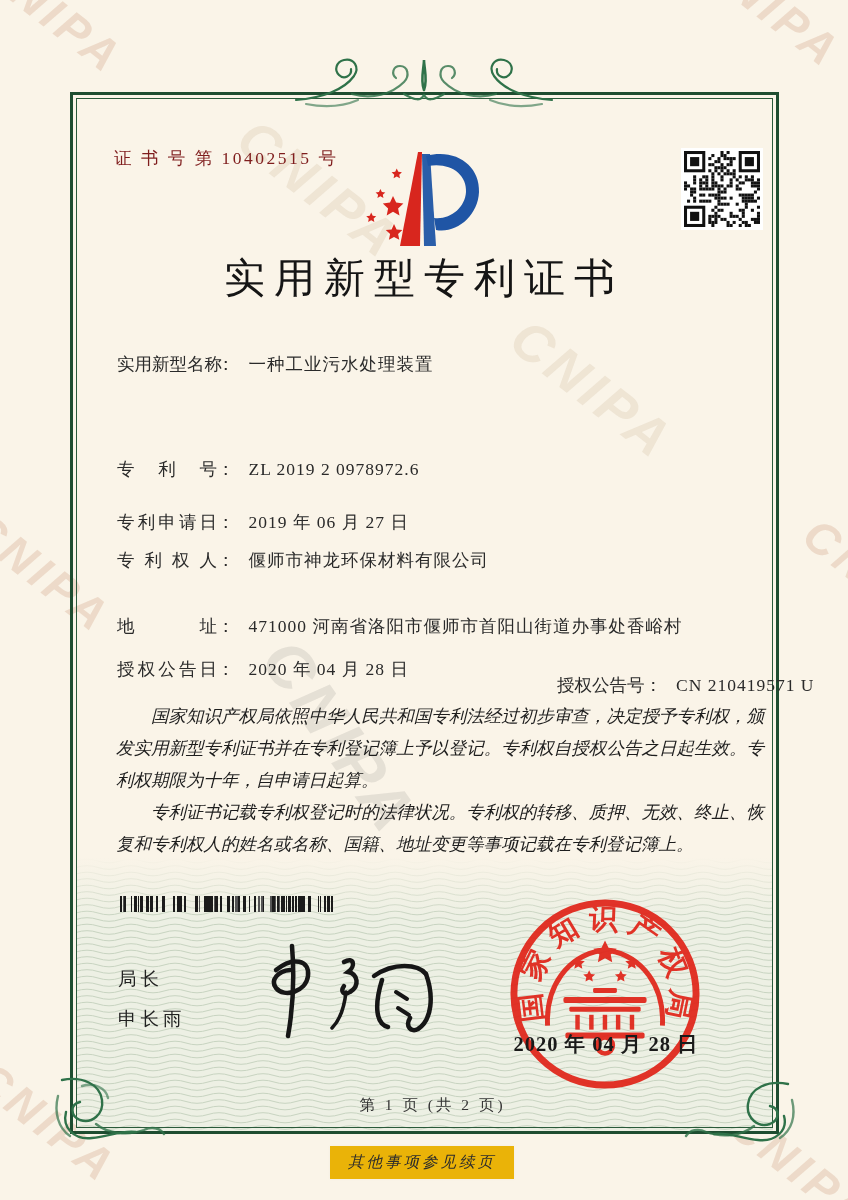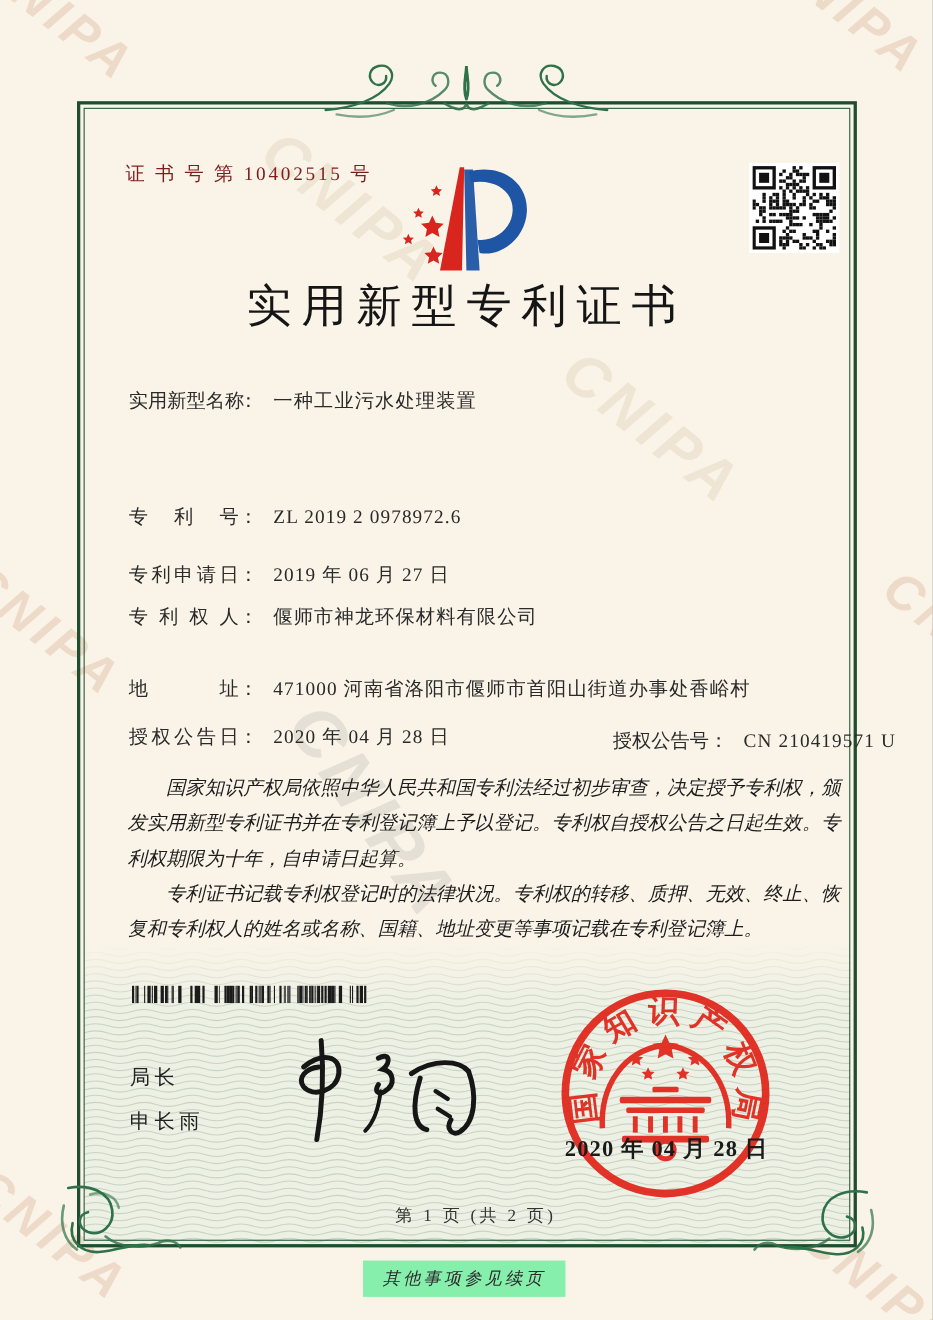--- a/index.html
+++ b/index.html
@@ -32,39 +32,39 @@
   .qrbox{position:absolute;left:681px;top:148px;width:82px;height:82px;background:#fff;}
   #qr{position:absolute;left:3px;top:3px;}
   .title{position:absolute;left:0;top:251px;width:100%;text-align:center;
     font-size:41px;font-weight:normal;letter-spacing:9px;color:#151515;}
   
   .field{position:absolute;left:117px;font-size:17.5px;color:#2a2a2a;white-space:nowrap;}
   .flabel{display:inline-block;width:100px;text-align:justify;text-align-last:justify;
     vertical-align:bottom;}
   .fcolon{display:inline-block;margin-right:14px;}
   .fvalue{letter-spacing:1px;}
-  .grant2{position:absolute;left:440px;top:4px;}
+  .grant2{position:absolute;left:440px;top:16px;}
   
   .body-text{position:absolute;left:116px;top:700px;width:648px;
     font-size:17.5px;line-height:1.83;color:#1d1d1d;font-style:italic;
     text-align:justify;}
   .body-text p{margin:0;text-indent:2em;}
   
   #barcode{position:absolute;left:120px;top:896px;}
   .sig-title{position:absolute;left:118px;top:966px;font-size:18.5px;letter-spacing:4px;
     font-family:"Liberation Sans","DejaVu Sans",sans-serif;color:#222;}
   .sig-name{position:absolute;left:118px;top:1006px;font-size:18.5px;letter-spacing:4px;
     font-family:"Liberation Sans","DejaVu Sans",sans-serif;color:#222;}
   #signature{position:absolute;left:248px;top:940px;}
   #seal{position:absolute;left:506px;top:895px;}
   .seal-date{position:absolute;left:508px;top:1030px;width:196px;text-align:center;
     font-size:20.5px;letter-spacing:1px;color:#1a1a1a;font-weight:bold;}
   .page-info{position:absolute;left:70px;top:1095px;width:725px;text-align:center;
     font-size:15.5px;letter-spacing:3px;color:#333;}
-  .cont-note{position:absolute;left:330px;top:1146px;background:#86efac;
+  .cont-note{position:absolute;left:330px;top:1146px;background:#eab308;
     padding:6px 18px;font-size:15.5px;letter-spacing:3px;font-style:italic;
     color:#2c2c2c;box-shadow:0 0 4px rgba(0,0,0,0.03);}
   
   .orn{position:absolute;pointer-events:none;}
 </style>
 </head>
 <body>
 
 <div id="page">
 

